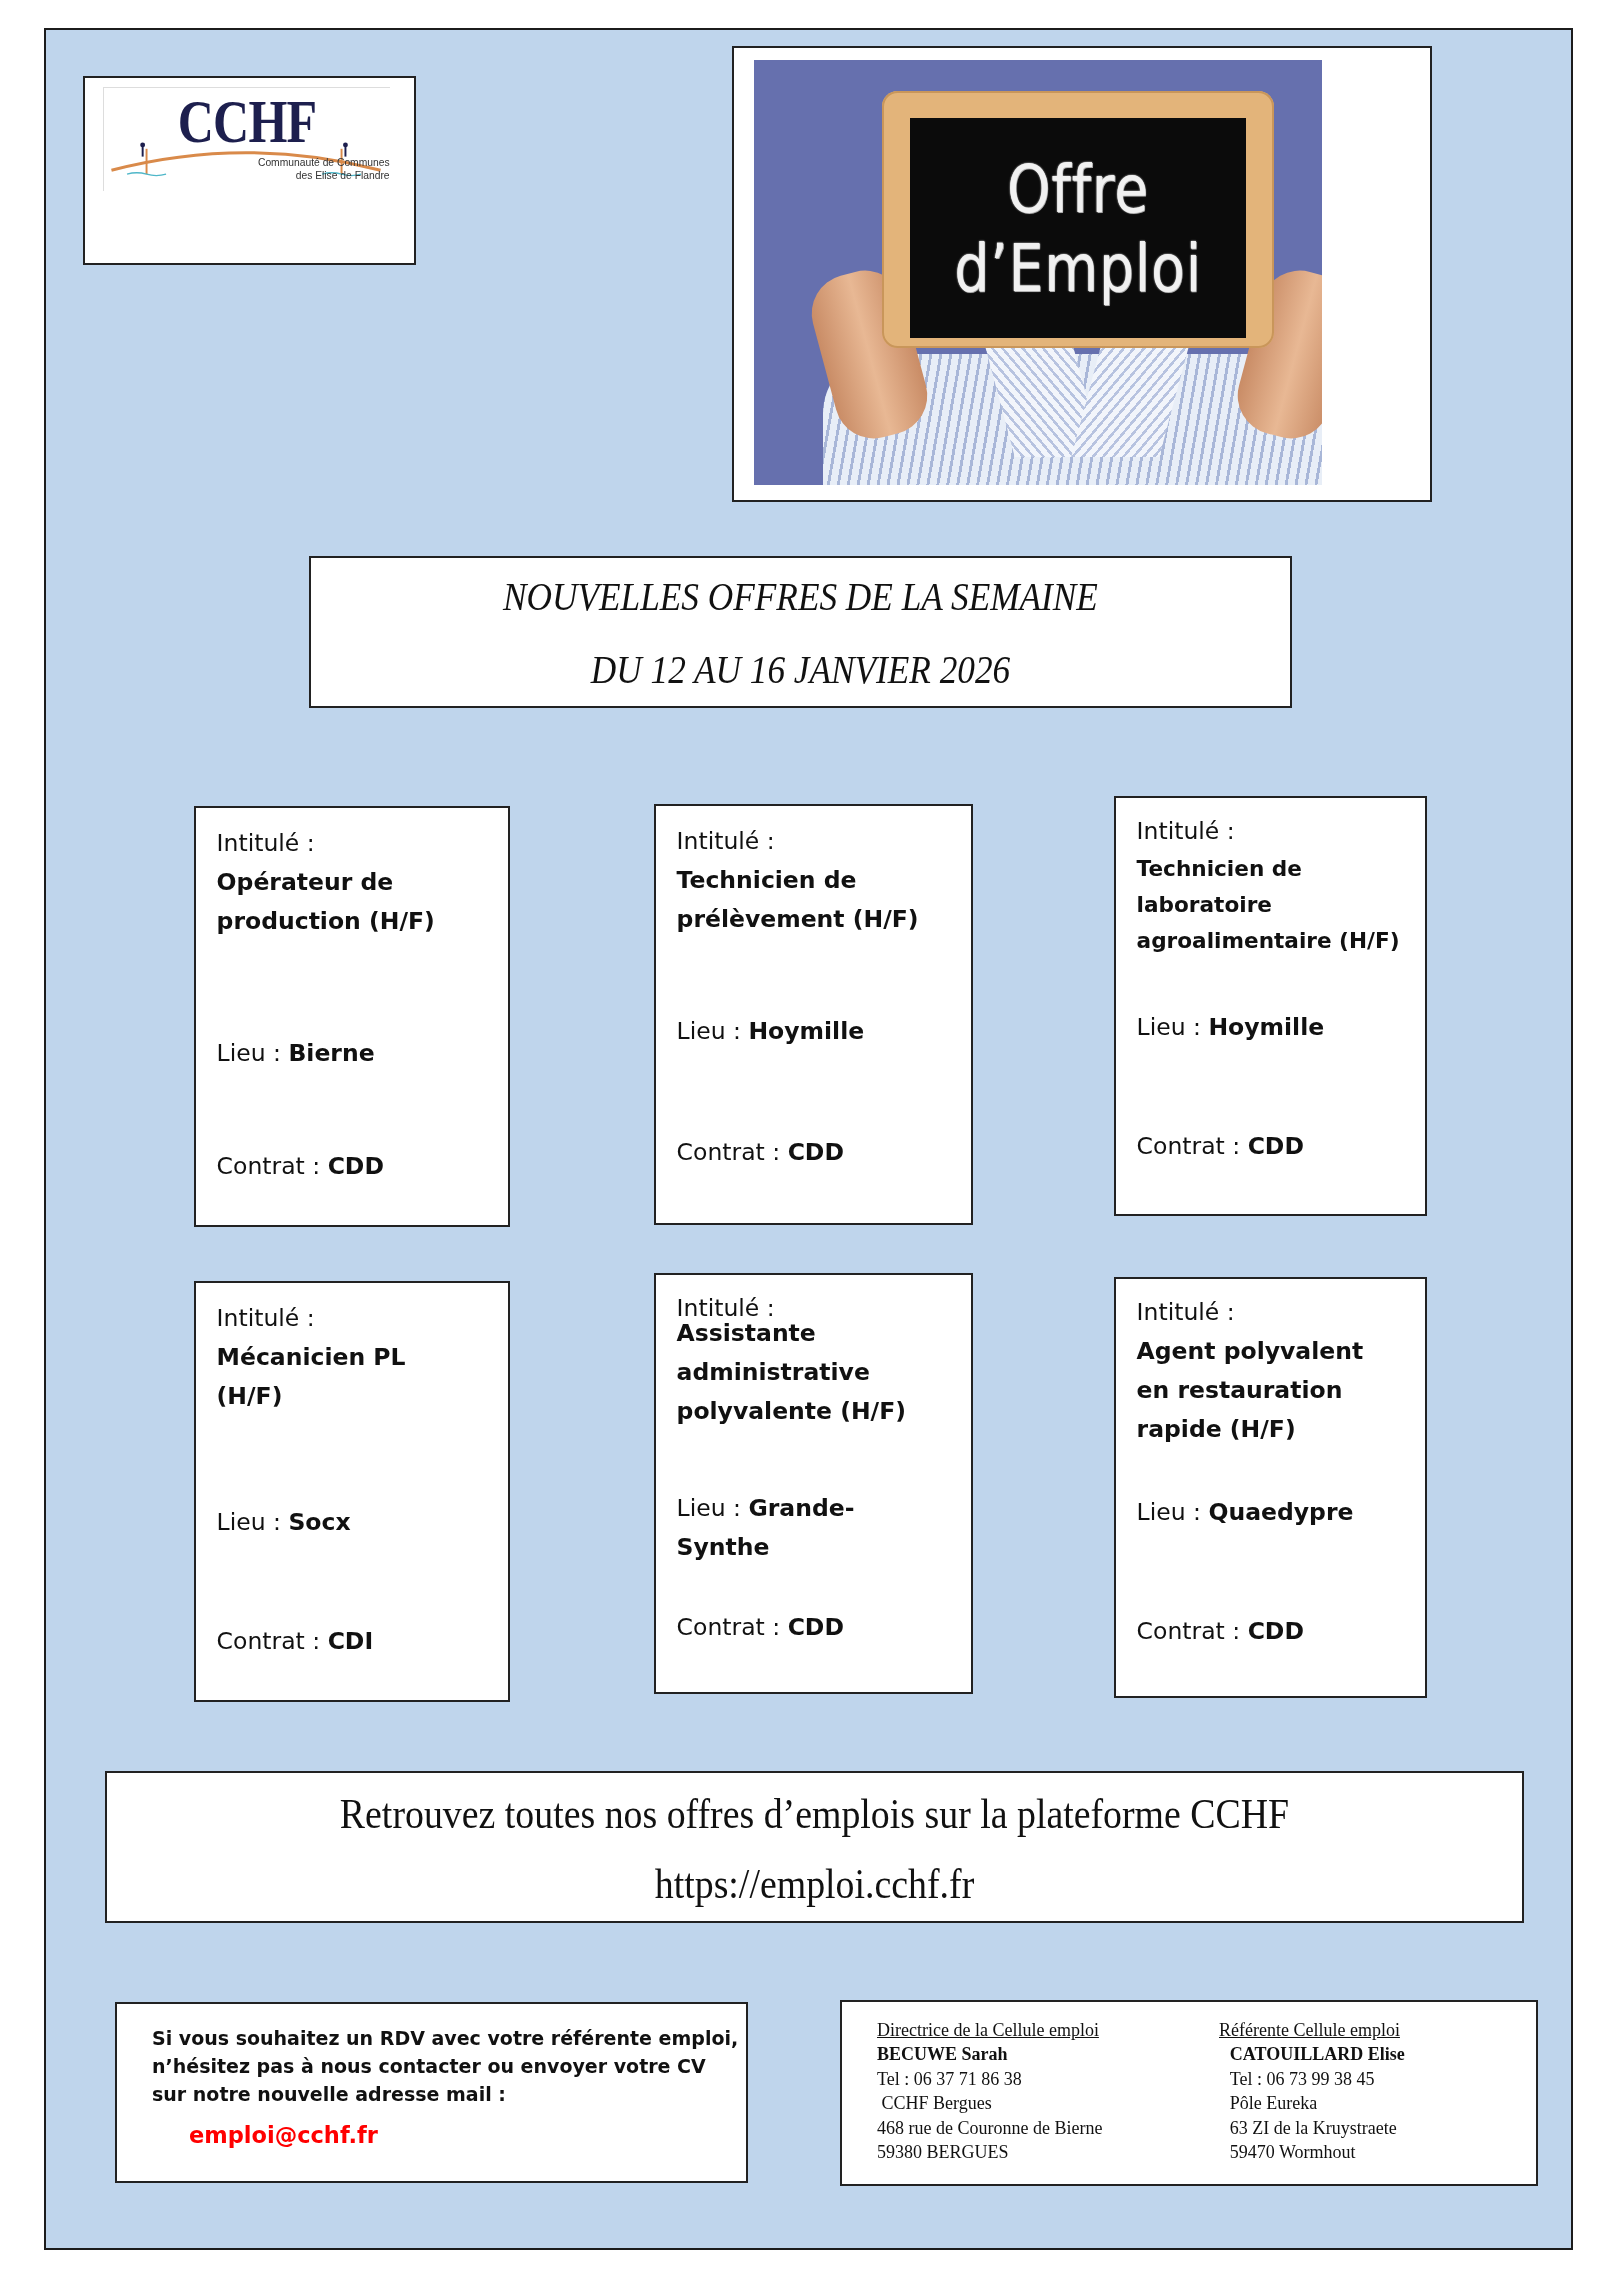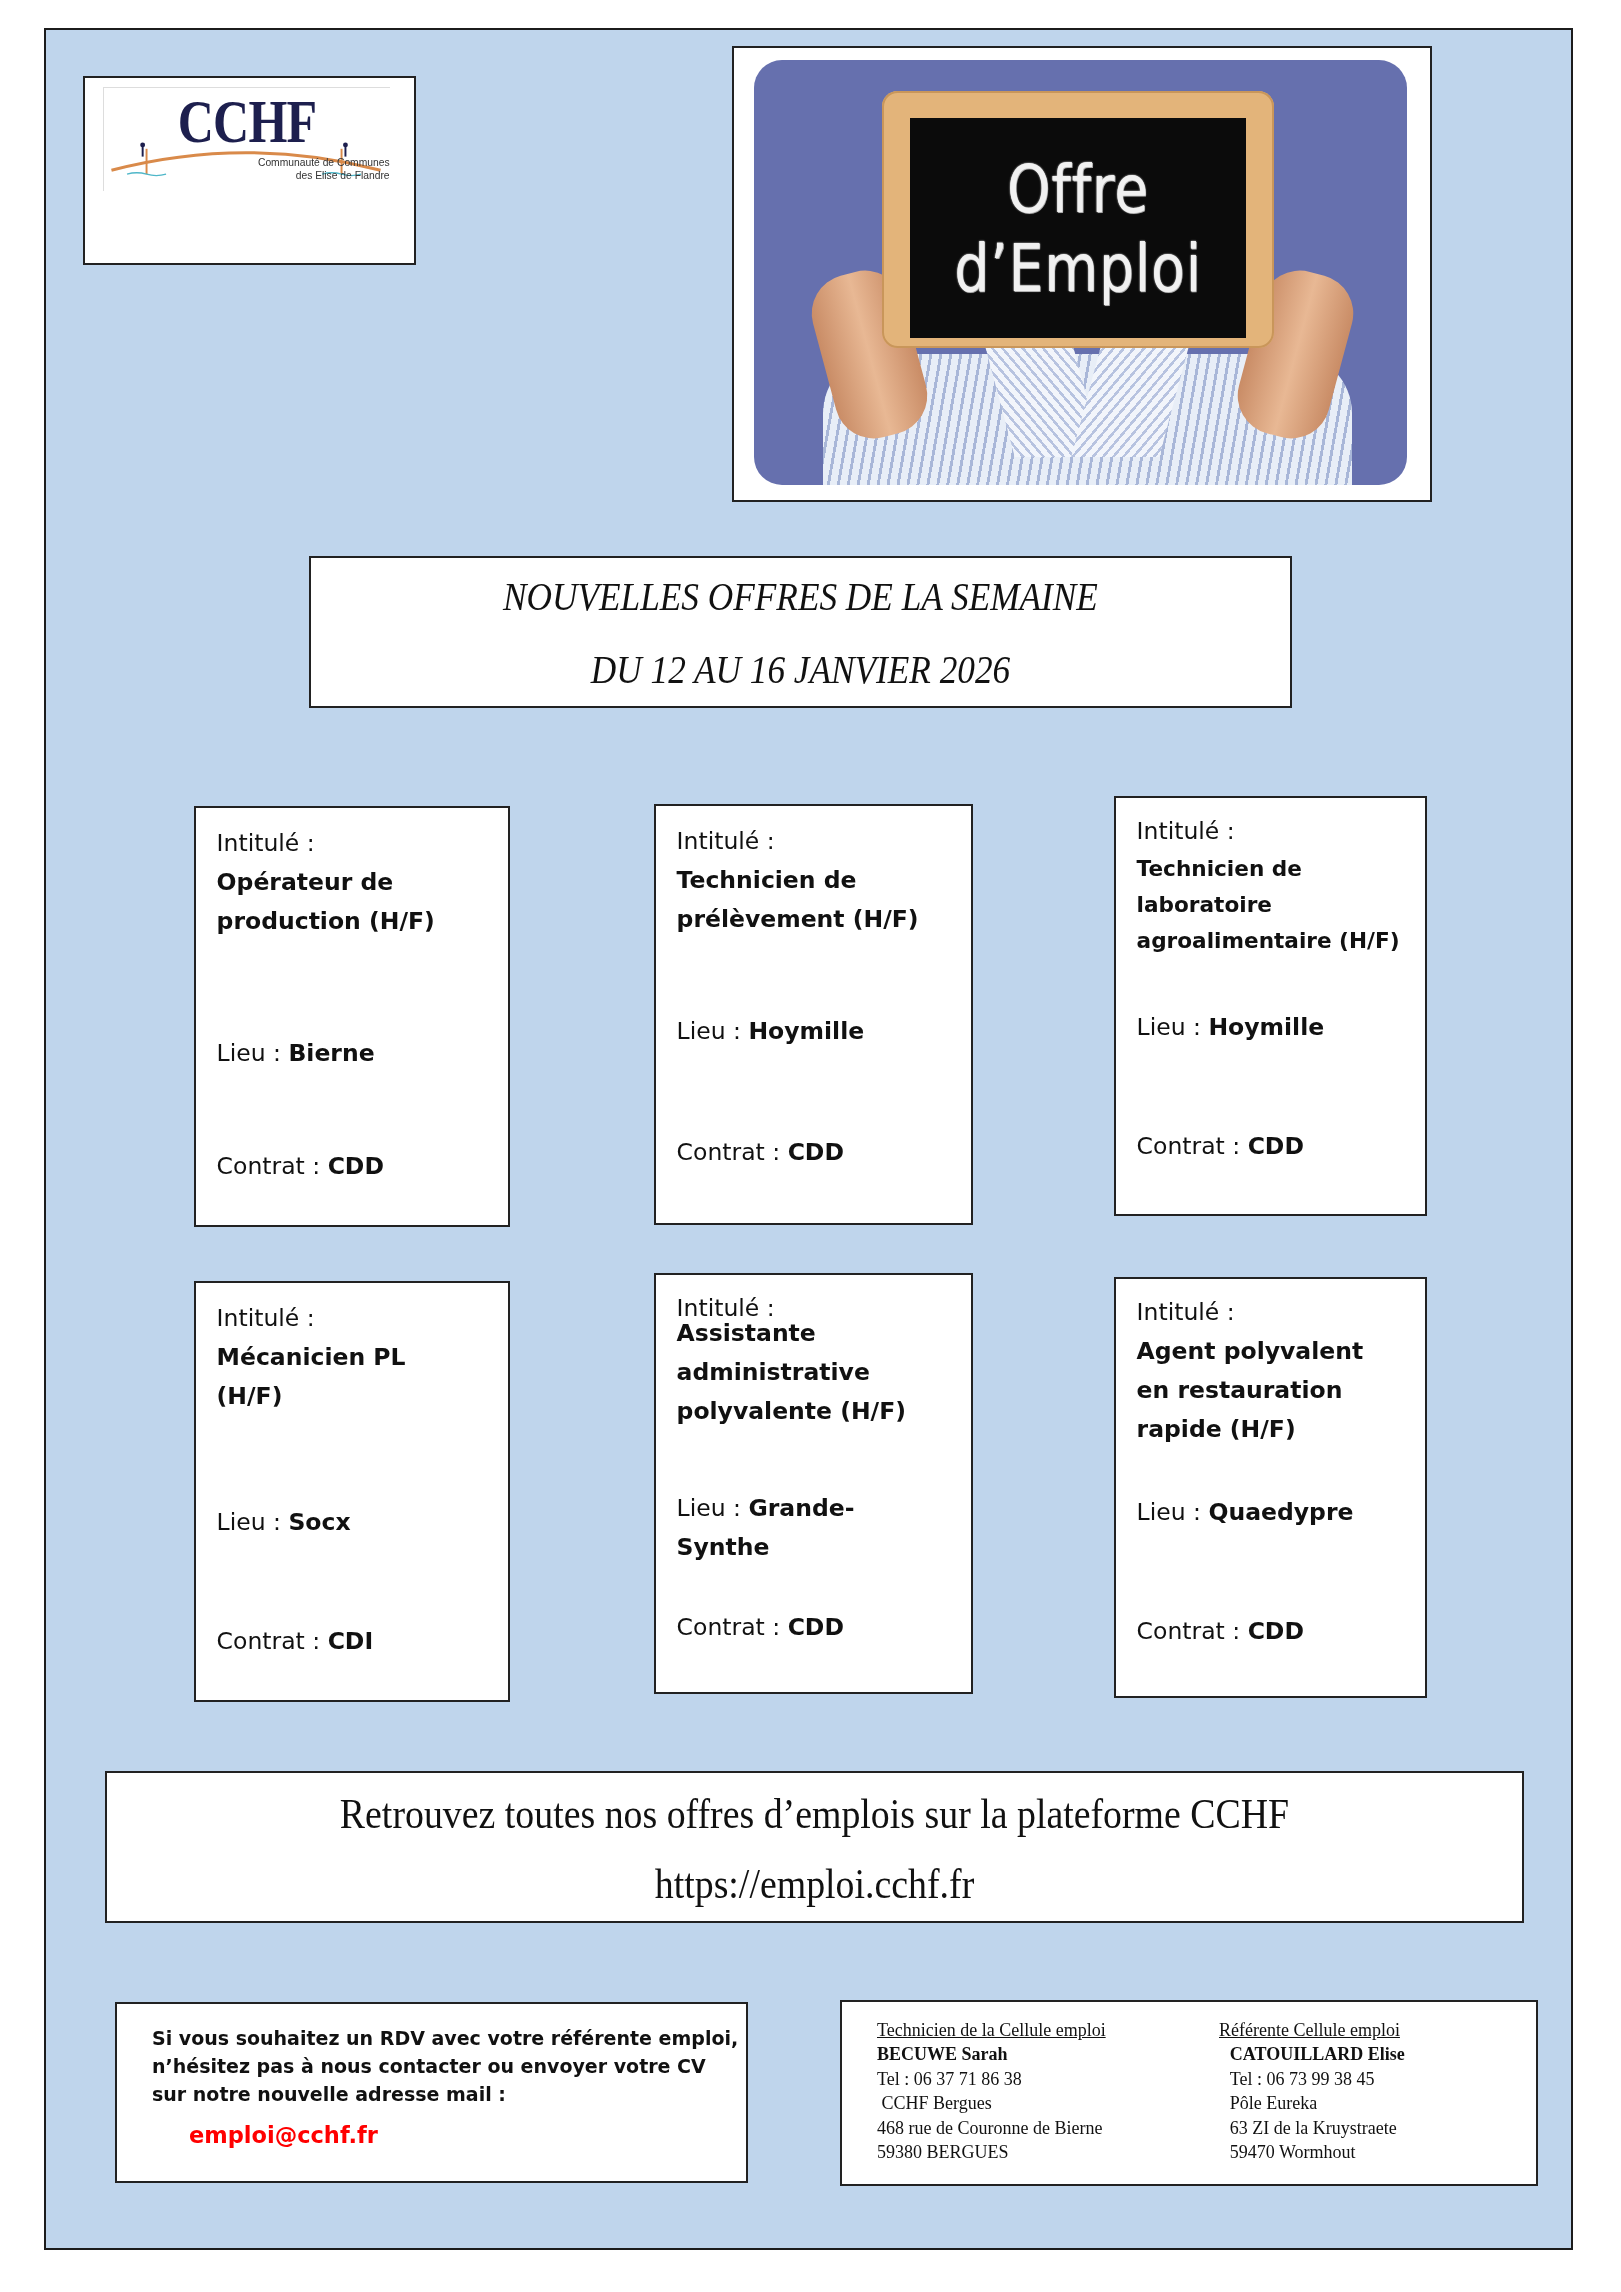--- a/index.html
+++ b/index.html
@@ -7,21 +7,21 @@
   .frame { position:absolute; left:44px; top:28px; width:1525px; height:2218px; background:#BFD5EC; border:2px solid #1c1c1c; }
   .box { position:absolute; background:#fff; border:2px solid #222; box-sizing:border-box; }
   
   .logo { left:83px; top:76px; width:333px; height:189px;text-decoration:underline; }
   .logo-inner { position:absolute; left:17.6px; top:8.8px; width:286px; height:103px; background:#fff; border-top:1px solid #ddd; border-left:1px solid #ddd; }
   .logo-title { position:absolute; left:0; right:0; top:2px; text-align:center; font-family:"Liberation Serif", serif; font-weight:bold; font-size:61px; letter-spacing:-1px; color:#1d1f4e; line-height:63px; transform:scaleX(0.82); }
   .logo-arc { position:absolute; left:3.9px; top:53px; width:278px; height:39px; }
   .logo-sub { position:absolute; left:0; right:0; text-align:right; font-size:10.3px; color:#333; font-family:"Liberation Sans", sans-serif; }
   
   .photo { left:732px; top:46px; width:700px; height:456px; }
-  .photo-img { position:absolute; left:19.6px; top:11.8px; width:653px; height:425px; background:#6670AE; overflow:hidden;border-radius:28px; }
+  .photo-img { position:absolute; left:19.6px; top:11.8px; width:568px; height:425px; background:#6670AE; overflow:hidden; }
   .shirt { position:absolute; left:69px; top:294px; width:529px; height:176px; background:repeating-linear-gradient(100deg,#e8eef7 0 6.9px,#a9b7d8 6.9px 9.8px); border-radius:59px 59px 0 0; }
   .collar-l { position:absolute; left:245px; top:279px; width:88px; height:118px; background:repeating-linear-gradient(60deg,#f2f5fb 0 5.9px,#b7c3e0 5.9px 8.8px); transform:skewX(15deg); }
   .collar-r { position:absolute; left:333px; top:279px; width:88px; height:118px; background:repeating-linear-gradient(120deg,#f2f5fb 0 5.9px,#b7c3e0 5.9px 8.8px); transform:skewX(-15deg); }
   .hand { position:absolute; background:linear-gradient(90deg,#c98c66,#e8b894,#c98c66); border-radius:39px; }
   .board { position:absolute; left:128px; top:31px; width:392px; height:257px; background:#E3B47A; border-radius:15.7px; box-shadow:inset 0 0 0 2px #c9965a; }
   .board-black { position:absolute; left:28px; top:27.4px; width:336px; height:220px; background:#0b0b0b; }
   .chalk { position:absolute; left:0; right:0; text-align:center; color:#f1f1f1; font-family:"DejaVu Sans", sans-serif; font-size:65px; line-height:69px; letter-spacing:1px; text-shadow:0 0 2px #fff, 1px 1px 0 #999; transform:scaleX(0.85); }
   
   .title-box { left:309px; top:556px; width:983px; height:152px; text-align:center; font-family:"Liberation Serif", serif; font-style:italic; font-size:41px; color:#111; }
   .title-line { position:absolute; left:0; right:0; transform:scaleX(0.86); }
@@ -160,21 +160,21 @@
 
 <div class="box rdv">
   <div class="l" style="top:19.6px;">Si vous souhaitez un RDV avec votre référente emploi,</div>
   <div class="l" style="top:48px;">n’hésitez pas à nous contacter ou envoyer votre CV</div>
   <div class="l" style="top:76px;">sur notre nouvelle adresse mail :</div>
   <div class="l mail" style="top:117px;margin-left:37px;">emploi@cchf.fr</div>
 </div>
 
 <div class="box contact">
   <div class="col" style="left:35px;">
-    <div class="u">Technicien de la Cellule emploi</div>
+    <div class="u">Directrice de la Cellule emploi</div>
     <div class="n">BECUWE Sarah</div>
     <div>Tel : 06 37 71 86 38</div>
     <div style="white-space:pre;"> CCHF Bergues</div>
     <div>468 rue de Couronne de Bierne</div>
     <div>59380 BERGUES</div>
   </div>
   <div class="col" style="left:377px;">
     <div class="u">Référente Cellule emploi</div>
     <div class="n" style="padding-left:10.8px;">CATOUILLARD Elise</div>
     <div style="padding-left:10.8px;">Tel : 06 73 99 38 45</div>

